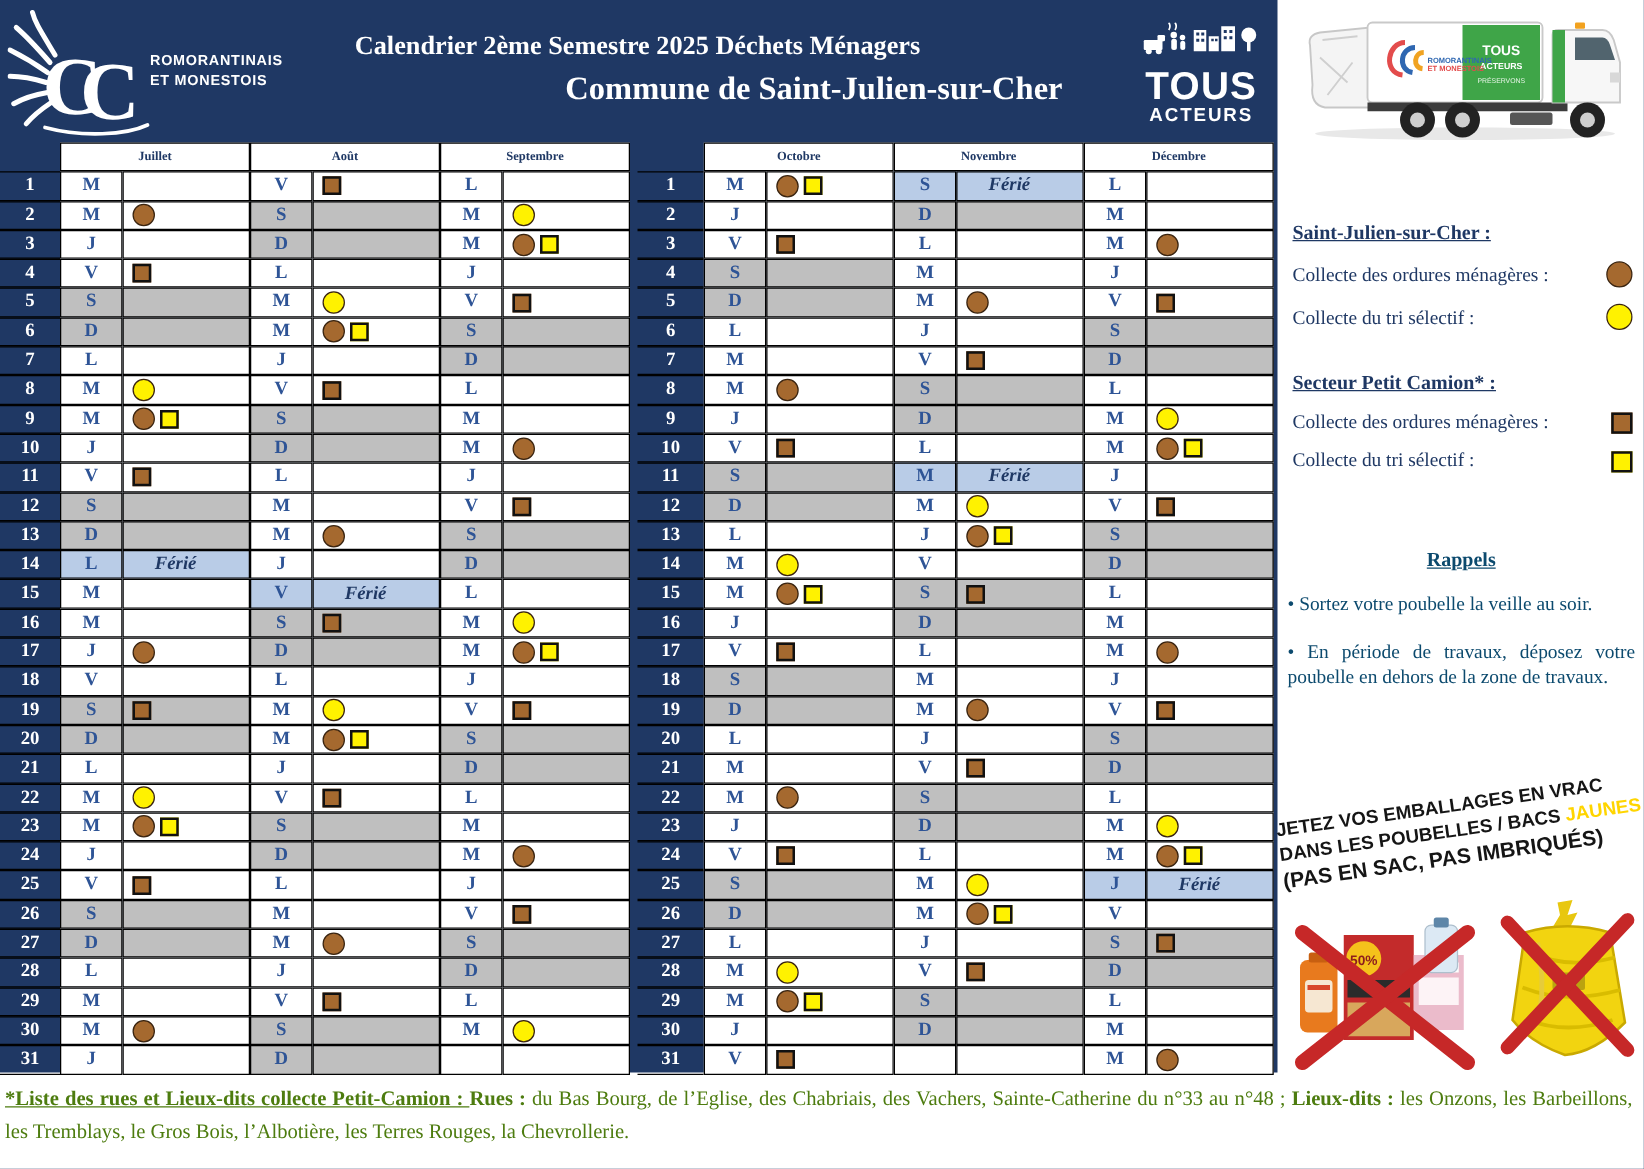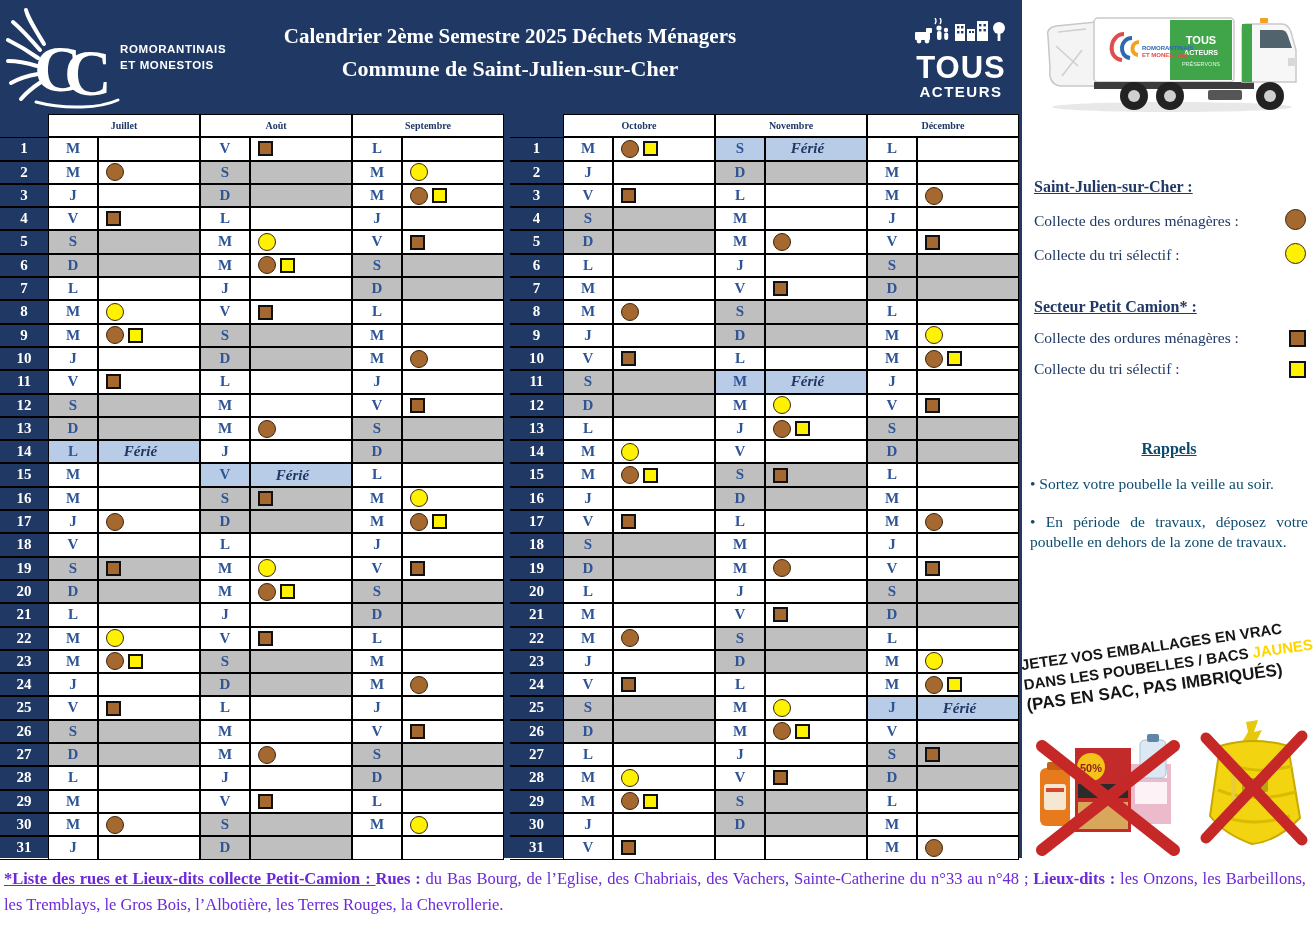--- a/index.html
+++ b/index.html
@@ -8,21 +8,21 @@
     font-family:"Liberation Serif","DejaVu Serif",serif;overflow:hidden;
   }
   
   .main-panel{position:absolute;left:0;top:0;width:1022px;height:858px;background:#1F3864;}
   
   .cc-logo{position:absolute;left:6px;top:6px;width:230px;height:104px;display:flex;align-items:center;}
   .cc-logo .wordmark{color:#fff;font-family:"Liberation Sans",sans-serif;font-weight:bold;
     font-size:11.5px;letter-spacing:.6px;line-height:1.35;margin-left:-4px;}
   .titles{position:absolute;left:170px;top:24px;width:680px;text-align:center;color:#fff;}
   .title1{font-size:21px;font-weight:bold;}
-  .title2{font-size:22px;font-weight:bold;margin-top:7px;}
+  .title2{font-size:26px;font-weight:bold;margin-top:7px;text-align:right;}
   .info-line{font-size:13.5px;font-weight:bold;margin-top:9px;}
   .tous-badge{position:absolute;left:908px;top:18px;width:106px;height:92px;text-align:center;color:#fff;}
   .tous-badge .tb-word1{font-family:"Liberation Sans",sans-serif;font-weight:bold;font-size:31px;letter-spacing:1px;line-height:1;margin-top:2px;}
   .tous-badge .tb-word2{font-family:"Liberation Sans",sans-serif;font-weight:bold;font-size:15px;letter-spacing:1.5px;line-height:1.2;}
   
   .cal-table{position:absolute;top:114px;display:grid;grid-auto-rows:23.3px;}
   #cal-table-1{left:0;grid-template-columns:48px 50px 102px 50px 102px 50px 102px;}
   #cal-table-2{left:510px;grid-template-columns:53px 50px 102px 50px 102px 50px 102px;}
   .cell{box-sizing:border-box;border:1px solid #000;}
   .corner{border:none;background:transparent;}
@@ -57,21 +57,21 @@
   .rappels-title{text-align:center;font-size:16px;font-weight:bold;text-decoration:underline;margin-bottom:16px;}
   .rappels p{margin:0 0 18px 0;font-size:15.5px;text-align:justify;line-height:1.3;}
   .promo{position:absolute;left:1024px;top:655px;width:300px;transform:rotate(-8deg);
     transform-origin:left center;font-family:"Liberation Sans",sans-serif;font-weight:bold;
     color:#151515;font-size:15px;line-height:1.32;white-space:nowrap;}
   .promo .hl{color:#FFD500;}
   .promo .l3{font-size:17px;}
   .no-pack{position:absolute;left:1028px;top:726px;width:162px;height:138px;}
   .no-bag{position:absolute;left:1196px;top:712px;width:116px;height:145px;}
   
-  .footer{position:absolute;left:4px;top:866px;width:1302px;color:#6d28d9;font-size:16.5px;
+  .footer{position:absolute;left:4px;top:866px;width:1302px;color:#4d7c0f;font-size:16.5px;
     line-height:1.55;text-align:justify;}
   .footer .b{font-weight:bold;}
   .footer .u{text-decoration:underline;}
 </style>
 </head>
 <body>
 
 <div class="main-panel">
 
   <div class="cc-logo">

